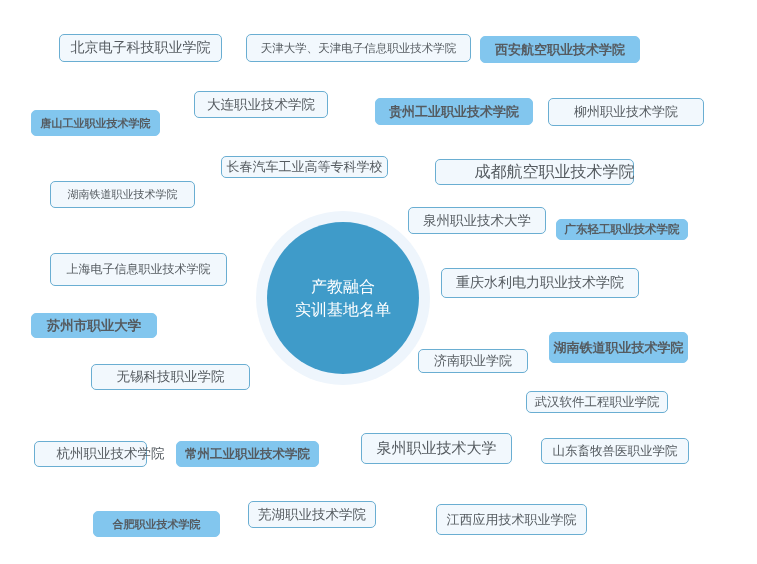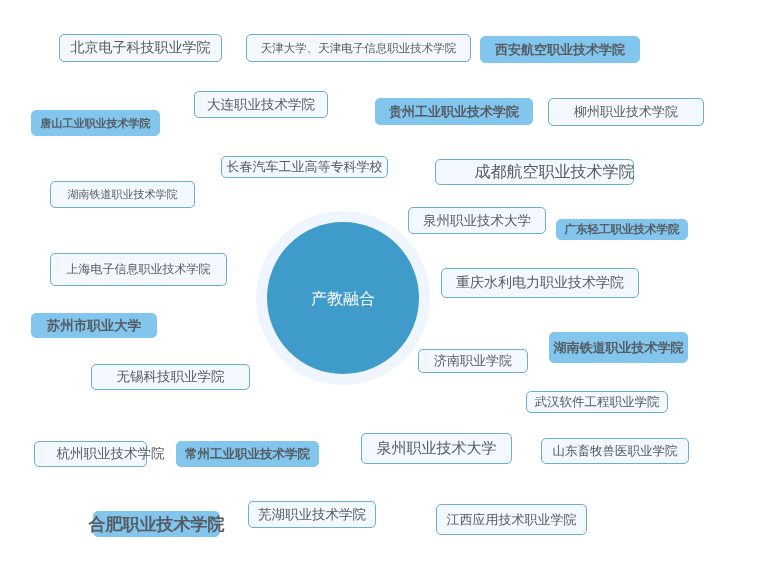--- a/index.html
+++ b/index.html
@@ -26,20 +26,21 @@
     display: flex; flex-direction: column; align-items: center; justify-content: center;
     color: #ffffff; font-size: 16px; line-height: 23px;
   }
 </style>
 </head>
 <body>
 
 <div class="center-ring"></div>
 <div class="center-core">
   <span>产教融合</span>
+  <span>实训基地名单</span>
 </div>
 
 <div class="node outline" style="left:59px;top:34px;width:163px;height:28px;font-size:14px;">北京电子科技职业学院</div>
 <div class="node outline" style="left:246px;top:34px;width:225px;height:28px;font-size:11.5px;text-align:right;">天津大学、天津电子信息职业技术学院</div>
 <div class="node filled" style="left:480px;top:36px;width:160px;height:27px;font-size:13px;">西安航空职业技术学院</div>
 
 <div class="node outline" style="left:194px;top:91px;width:134px;height:27px;font-size:13.5px;">大连职业技术学院</div>
 <div class="node filled" style="left:31px;top:110px;width:129px;height:26px;font-size:11px;">唐山工业职业技术学院</div>
 <div class="node filled" style="left:375px;top:98px;width:158px;height:27px;font-size:13px;">贵州工业职业技术学院</div>
 <div class="node outline" style="left:548px;top:98px;width:156px;height:28px;font-size:13px;">柳州职业技术学院</div>
@@ -57,15 +58,15 @@
 <div class="node filled" style="left:549px;top:332px;width:139px;height:31px;font-size:13px;">湖南铁道职业技术学院</div>
 <div class="node outline" style="left:418px;top:349px;width:110px;height:24px;font-size:13px;">济南职业学院</div>
 <div class="node outline" style="left:91px;top:364px;width:159px;height:26px;font-size:13.5px;">无锡科技职业学院</div>
 <div class="node outline" style="left:526px;top:391px;width:142px;height:22px;font-size:12.5px;">武汉软件工程职业学院</div>
 
 <div class="node outline" style="left:34px;top:441px;width:113px;height:26px;font-size:13.5px;padding-left:40px;">杭州职业技术学院</div>
 <div class="node filled" style="left:176px;top:441px;width:143px;height:26px;font-size:12.5px;">常州工业职业技术学院</div>
 <div class="node outline" style="left:361px;top:433px;width:151px;height:31px;font-size:15px;">泉州职业技术大学</div>
 <div class="node outline" style="left:541px;top:438px;width:148px;height:26px;font-size:12.5px;">山东畜牧兽医职业学院</div>
 
-<div class="node filled" style="left:93px;top:511px;width:127px;height:26px;font-size:17px;">合肥职业技术学院</div>
+<div class="node filled" style="left:93px;top:511px;width:127px;height:26px;font-size:11px;">合肥职业技术学院</div>
 <div class="node outline" style="left:248px;top:501px;width:128px;height:27px;font-size:13.5px;">芜湖职业技术学院</div>
 <div class="node outline" style="left:436px;top:504px;width:151px;height:31px;font-size:13px;">江西应用技术职业学院</div>
 
 </body></html>

